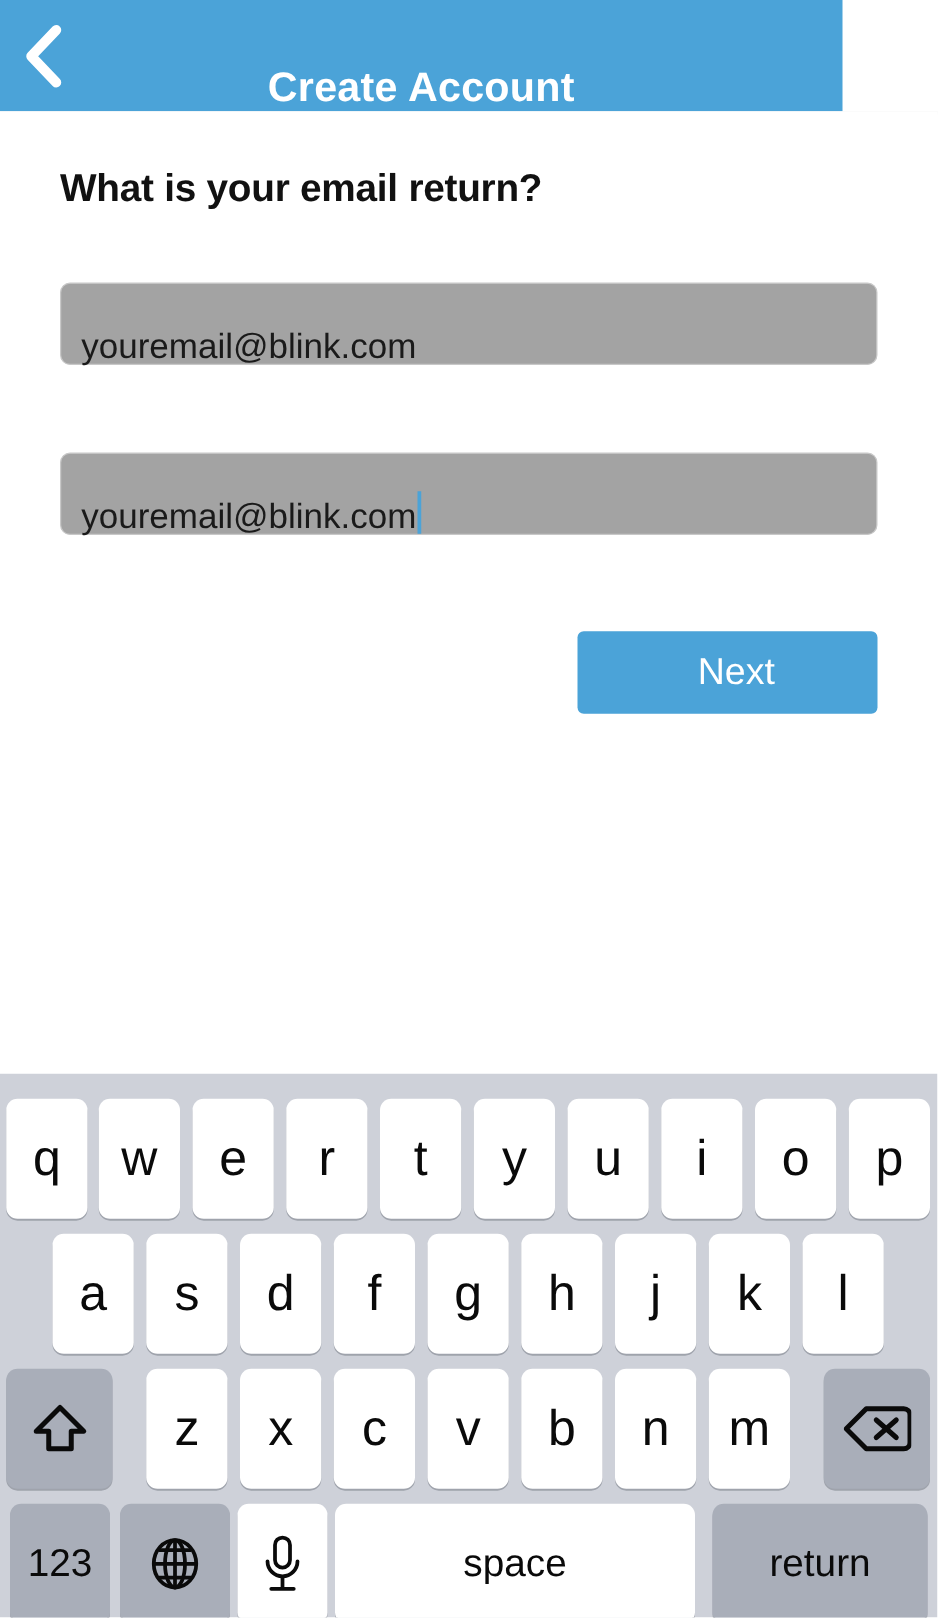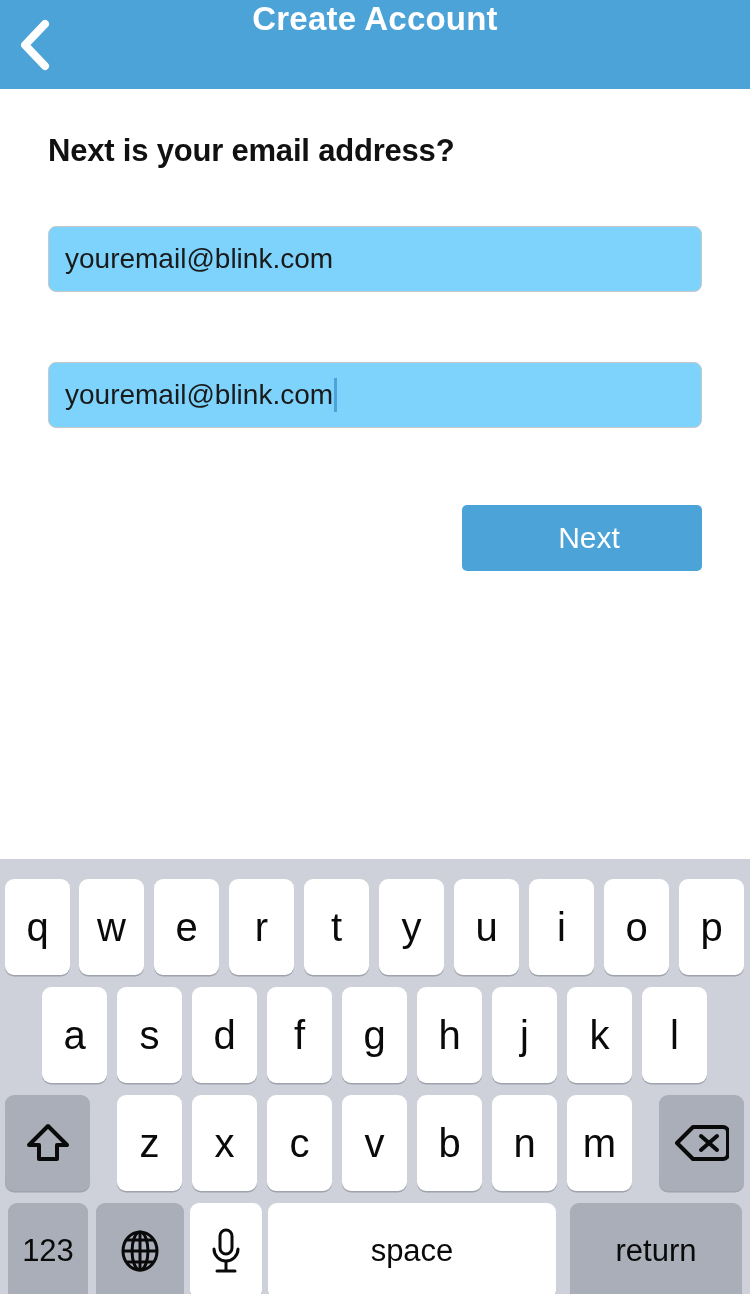--- a/index.html
+++ b/index.html
@@ -16,25 +16,25 @@
     position: relative;
     width: 750px;
     height: 1294px;
     background: #ffffff;
   }
 
   
   .nav-bar {
     position: absolute;
     top: 0; left: 0;
-    width: 750px;
+    width: 674px;
     height: 89px;
     background: #4ba3d8;
     display: flex;
-    align-items: flex-start;
+    align-items: flex-end;
     justify-content: center;
   }
   .nav-title {
     font-size: 33px;
     font-weight: bold;
     color: #ffffff;
     letter-spacing: 0.2px;
   }
   .back-button {
     position: absolute;
@@ -74,25 +74,25 @@
     font-weight: bold;
     color: #111111;
     letter-spacing: -0.2px;
   }
 
   .text-field {
     position: absolute;
     left: 48px;
     width: 654px;
     height: 66px;
-    background: #7dd3fc;
+    background: #a3a3a3;
     border: 1.5px solid #c8c8c8;
     border-radius: 8px;
     display: flex;
-    align-items: center;
+    align-items: flex-end;
     padding-left: 16px;
     cursor: text;
   }
   .text-field.first { top: 137px; }
   .text-field.second { top: 273px; }
 
   .field-value {
     font-size: 28px;
     color: #1a1a1a;
     line-height: 1;
@@ -181,21 +181,21 @@
       <svg class="back-chevron" width="34" height="52" viewBox="0 0 34 52">
         <polyline points="27,5 7,26 27,47" fill="none" stroke="#ffffff" stroke-width="8" stroke-linecap="round" stroke-linejoin="round"></polyline>
       </svg>
     </div>
     <div class="nav-title">Create Account</div>
   </div>
   <div class="nav-shadow"></div>
 
   <div class="form-area">
 
-    <div class="question">Next is your email address?</div>
+    <div class="question">What is your email return?</div>
 
     <div class="text-field first">
       <span class="field-value">youremail@blink.com</span>
     </div>
 
     <div class="text-field second">
       <span class="field-value">youremail@blink.com</span>
       <span class="caret"></span>
     </div>
 

